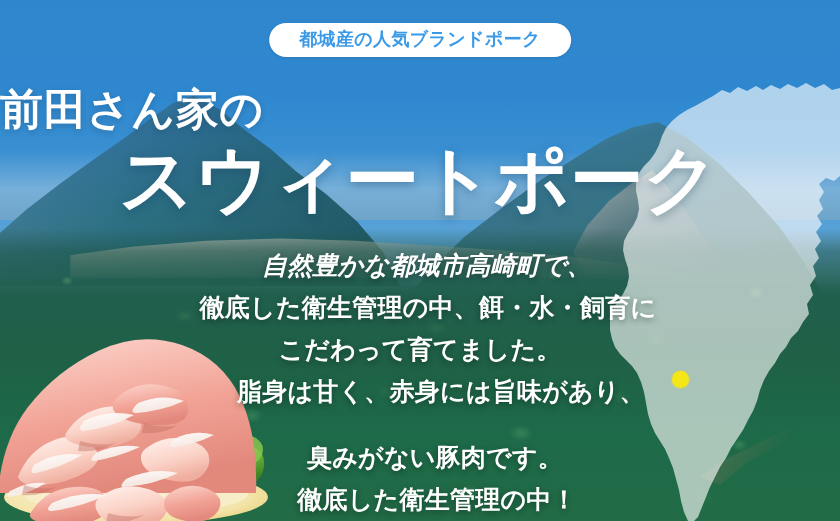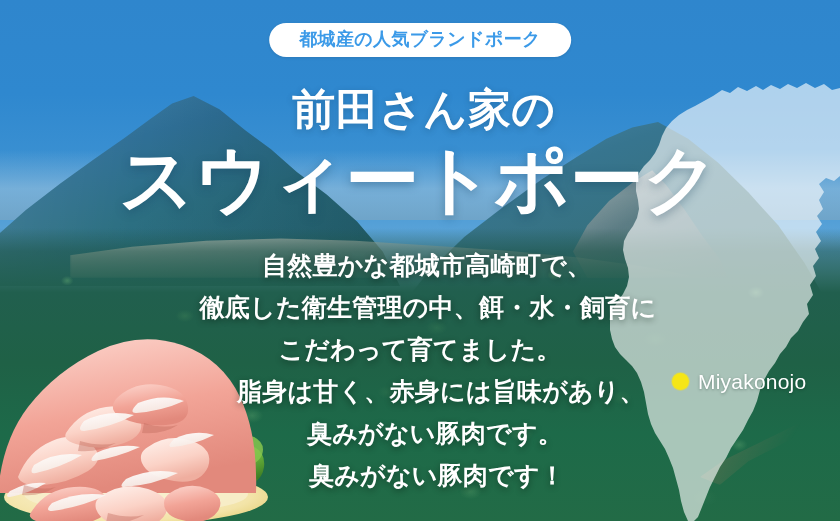--- a/index.html
+++ b/index.html
@@ -134,22 +134,21 @@
     font-size:18px;
     line-height:1;
     font-weight:bold;
     color:#3b9ae8;
     letter-spacing:.02em;
     white-space:nowrap;
     box-shadow:0 1px 3px rgba(0,0,0,.10);
   }
 
   .title-sub{
-    position:absolute;left:8px;right:0;top:88px;
-    text-align:center;
+    position:absolute;left:0;right:0;top:88px;
     font-size:43px;line-height:1;
     font-weight:bold;
     color:#ffffff;
     letter-spacing:.01em;
     text-shadow:0 2px 6px rgba(20,60,90,.30);
   }
   .title-main{
     position:absolute;left:0;right:2px;top:143px;
     text-align:center;
     font-size:74px;line-height:1;
@@ -163,25 +162,25 @@
     position:absolute;left:0;right:0;top:244px;
     text-align:center;
     color:#ffffff;
     font-size:25px;
     font-weight:bold;
     line-height:42px;
     letter-spacing:.01em;
     text-shadow:0 2px 6px rgba(0,20,10,.45);
   }
   .body-copy .ln{display:block;}
-  .body-copy .ln:nth-child(1){padding-left:14px;}
+  .body-copy .ln:nth-child(1){padding-left:14px;font-style:italic;}
   .body-copy .ln:nth-child(2){padding-left:16px;}
   .body-copy .ln:nth-child(3){padding-left:0;}
   .body-copy .ln:nth-child(4){padding-left:42px;}
-  .body-copy .ln:nth-child(5){padding-left:30px;}
+  .body-copy .ln:nth-child(5){padding-left:30px;margin-top:24px;}
   .body-copy .ln:nth-child(6){padding-left:34px;}
 
   
   .map-label{
     position:absolute;left:672px;top:371px;
     display:flex;align-items:center;gap:9px;
     color:#ffffff;
     font-size:21px;
     line-height:1;
     letter-spacing:.01em;
@@ -245,21 +244,20 @@
                  L28 200 L26 191 L26 182 L29 173 L34 166
                  L40 160 L45 153 L49 145 L52 136 L56 128
                  L62 121 L69 115 L77 110 L85 106 L94 101 Z" fill="rgba(255,255,255,0.62)"></path>
       </svg>
     </div>
 
   </div>
 
   <div class="map-label">
     <span class="map-dot"></span>
-    <span>Miyakonojo</span>
   </div>
 
   <div class="pork">
     <svg viewBox="0 0 300 218" xmlns="http://www.w3.org/2000/svg" aria-hidden="true">
       <defs>
         <radialGradient id="plateG" cx="45%" cy="45%" r="70%">
           <stop offset="0%" stop-color="#fdf6df"></stop>
           <stop offset="70%" stop-color="#f3e4a8"></stop>
           <stop offset="100%" stop-color="#e0c968"></stop>
         </radialGradient>
@@ -335,16 +333,16 @@
 
   <div class="title-sub">前田さん家の</div>
   <div class="title-main">スウィートポーク</div>
 
   <div class="body-copy">
     <span class="ln">自然豊かな都城市高崎町で、</span>
     <span class="ln">徹底した衛生管理の中、餌・水・飼育に</span>
     <span class="ln">こだわって育てました。</span>
     <span class="ln">脂身は甘く、赤身には旨味があり、</span>
     <span class="ln">臭みがない豚肉です。</span>
-    <span class="ln">臭みがない豚肉です！</span>
+    <span class="ln">徹底した衛生管理の中！</span>
   </div>
 
 </div>
 
 </body></html>

